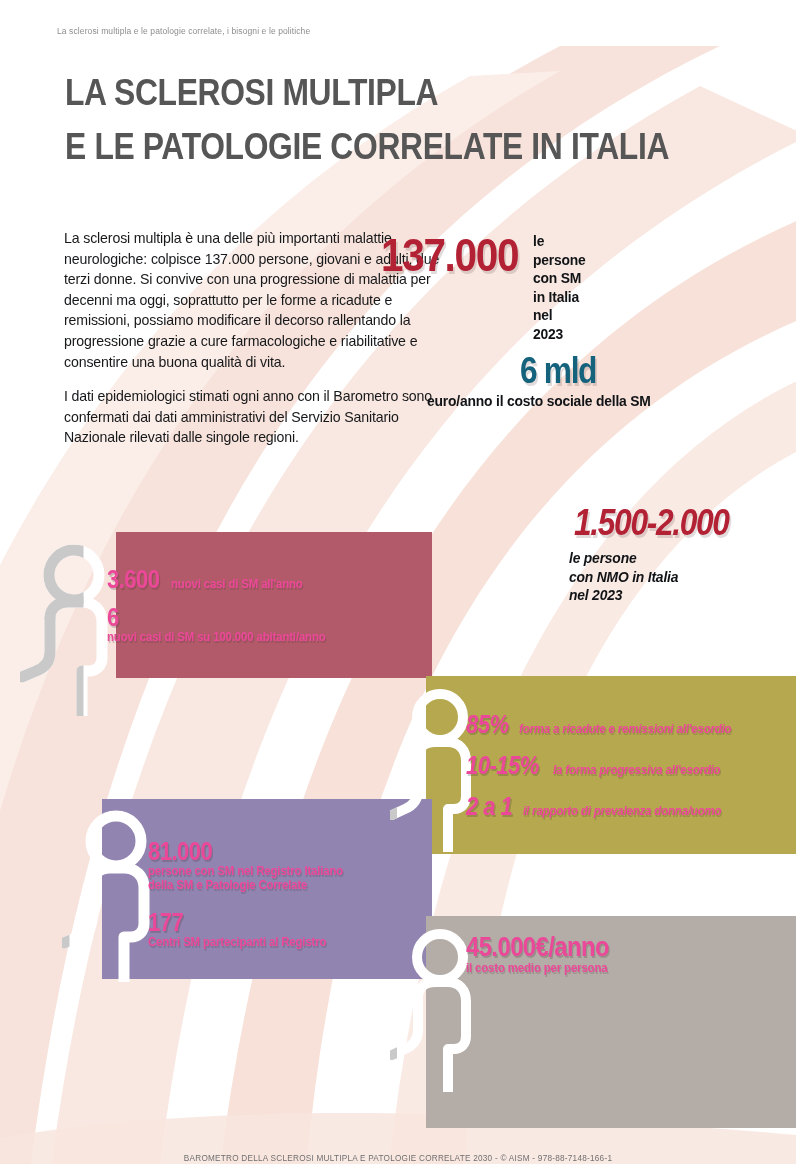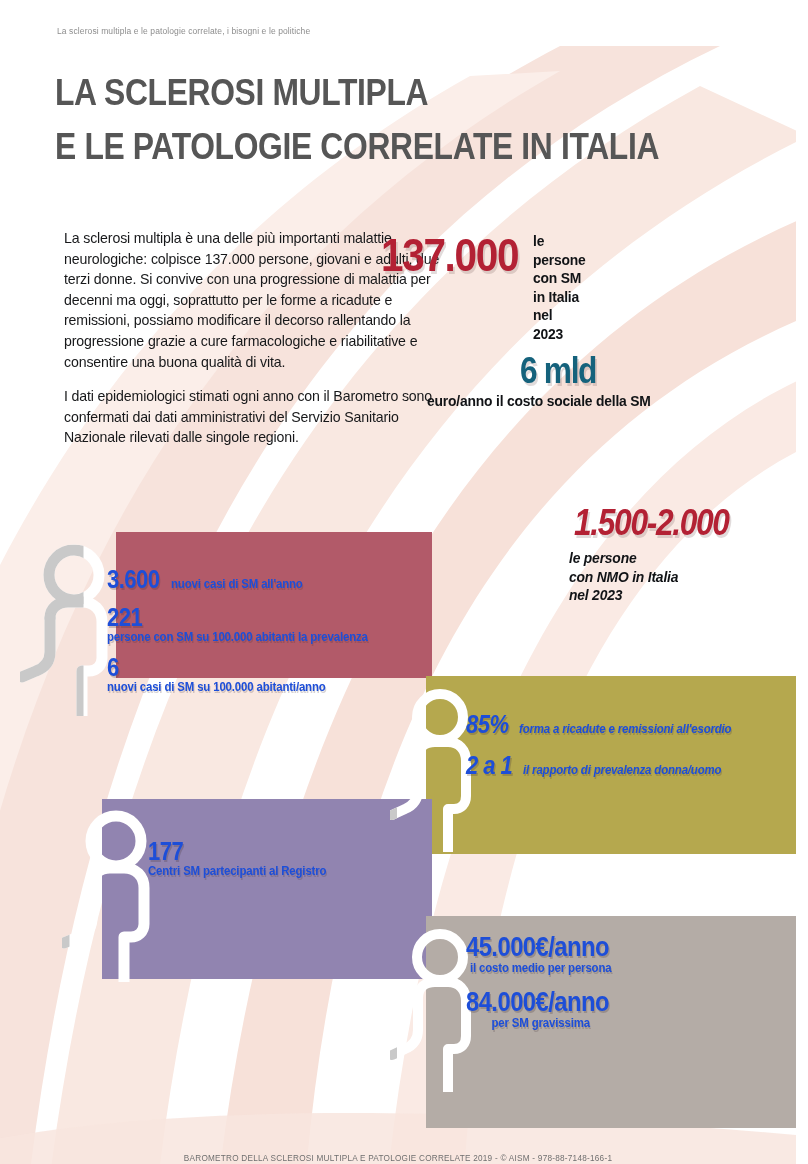--- a/index.html
+++ b/index.html
@@ -14,21 +14,21 @@
 
   
   .bg-swoosh{position:absolute;inset:0;width:808px;height:1164px;z-index:0;pointer-events:none;}
 
   
   .running-head{
     position:absolute;left:57px;top:10px;z-index:5;
     font-size:8.5px;letter-spacing:0.1px;color:#8d8d8d;
     font-family:"Liberation Sans", sans-serif;
   }
-  .title-block{position:absolute;left:55px;top:50px;z-index:5;}
+  .title-block{position:absolute;left:65px;top:50px;z-index:5;}
   .title-line{
     font-family:"Liberation Sans", sans-serif;
     font-weight:bold;
     color:#565656;
     font-size:37px;
     line-height:54px;
     letter-spacing:-0.4px;
     transform:scaleX(0.86);
     transform-origin:left center;
     white-space:nowrap;
@@ -80,21 +80,21 @@
   #panel-gray  {left:426px;top:900px;width:382px;height:212px;background:#b4aca6;}
 
   
   .person{position:absolute;z-index:3;pointer-events:none;}
   #person-red   {left:20px; top:524px; width:120px;height:176px;}
   #person-olive {left:390px;top:668px; width:110px;height:168px;}
   #person-purple{left:62px; top:790px; width:120px;height:176px;}
   #person-gray  {left:390px;top:908px; width:110px;height:168px;}
 
   
-  .plines{position:absolute;z-index:4;color:#1d4ed8;}
+  .plines{position:absolute;z-index:4;color:#ec4899;}
   .pl{margin:0 0 8px 0;white-space:nowrap;}
   .pl:last-child{margin-bottom:0;}
   .pl .n{
     font-family:"Liberation Sans", sans-serif;font-weight:bold;
     font-size:25px;letter-spacing:-0.6px;
     text-shadow:1.5px 2px 0 rgba(70,50,55,.25);
     display:inline-block;transform:scaleX(0.88);transform-origin:left bottom;
   }
   .pl .t{
     font-family:"Liberation Sans", sans-serif;font-weight:bold;
@@ -105,21 +105,21 @@
   .pl.stacked .n{display:block;margin-bottom:-2px;}
   .pl.stacked .t{display:block;}
   .pl .t-sub{display:block;}
 
   #lines-red   {left:107px;top:549px;}
   #lines-red .pl{margin-bottom:9px;}
   #lines-olive {left:466px;top:694px;}
   #lines-olive .pl{margin-bottom:12px;font-style:italic;}
   #lines-purple{left:148px;top:821px;}
   #lines-purple .pl{margin-bottom:16px;}
-  #lines-gray  {left:466px;top:916px;text-align:center;}
+  #lines-gray  {left:466px;top:916px;}
   #lines-gray .pl{margin-bottom:12px;}
   #lines-gray .pl .n{font-size:27px;}
 
   
   .footer{
     position:absolute;left:0;right:0;top:1138px;text-align:center;z-index:6;
     font-size:8.2px;color:#6f6f6f;letter-spacing:0.25px;
     font-family:"Liberation Sans", sans-serif;
   }
   .pagenum{
@@ -194,24 +194,20 @@
         <path d="M 30 78 L 30 112 C 30 122, 24 128, 16 131 L 2 137"></path>
       </g>
     </svg>
   </div>
   <div class="plines" id="lines-red">
     <div class="pl">
       <span class="n">3.600</span>
       <span class="t">nuovi casi di SM all'anno</span>
     </div>
     <div class="pl stacked">
-      <span class="n">221</span>
-      <span class="t">persone con SM su 100.000 abitanti la prevalenza</span>
-    </div>
-    <div class="pl stacked">
       <span class="n">6</span>
       <span class="t">nuovi casi di SM su 100.000 abitanti/anno</span>
     </div>
   </div>
 
   <div class="panel" id="panel-olive"></div>
   <div class="person" id="person-olive">
     <svg viewBox="0 0 110 168" width="110" height="168">
       <g fill="none" stroke="#ffffff" stroke-width="10" stroke-linecap="round" stroke-linejoin="round">
         <circle cx="50" cy="33" r="23"></circle>
@@ -224,20 +220,24 @@
         <path d="M 28 74 L 28 106 C 28 116, 22 122, 15 125 L 2 131"></path>
       </g>
     </svg>
   </div>
   <div class="plines" id="lines-olive">
     <div class="pl">
       <span class="n">85%</span>
       <span class="t">forma a ricadute e remissioni all'esordio</span>
     </div>
     <div class="pl">
+      <span class="n">10-15%</span>
+      <span class="t">la forma progressiva all'esordio</span>
+    </div>
+    <div class="pl">
       <span class="n">2 a 1</span>
       <span class="t">il rapporto di prevalenza donna/uomo</span>
     </div>
   </div>
 
   <div class="panel" id="panel-purple"></div>
   <div class="person" id="person-purple">
     <svg viewBox="0 0 120 176" width="120" height="176">
       <g fill="none" stroke="#ffffff" stroke-width="11" stroke-linecap="round" stroke-linejoin="round">
         <circle cx="54" cy="35" r="25"></circle>
@@ -246,20 +246,25 @@
       </g>
       <g fill="none" stroke="#c9c9c9" stroke-width="11" stroke-linecap="round" stroke-linejoin="round" style="clip-path:inset(0 80px 0 0)">
         <circle cx="54" cy="35" r="25"></circle>
         <path d="M 30 78 C 30 68, 38 62, 48 62 L 62 62 C 74 62, 82 70, 82 82 L 82 118 C 82 126, 76 131, 69 131 L 62 131 L 62 176"></path>
         <path d="M 30 78 L 30 112 C 30 122, 24 128, 16 131 L 2 137"></path>
       </g>
     </svg>
   </div>
   <div class="plines" id="lines-purple">
     <div class="pl stacked">
+      <span class="n">81.000</span>
+      <span class="t">persone con SM nel Registro Italiano</span>
+      <span class="t t-sub">della SM e Patologie Correlate</span>
+    </div>
+    <div class="pl stacked">
       <span class="n">177</span>
       <span class="t">Centri SM partecipanti al Registro</span>
     </div>
   </div>
 
   <div class="panel" id="panel-gray"></div>
   <div class="person" id="person-gray">
     <svg viewBox="0 0 110 168" width="110" height="168">
       <g fill="none" stroke="#ffffff" stroke-width="10" stroke-linecap="round" stroke-linejoin="round">
         <circle cx="50" cy="33" r="23"></circle>
@@ -271,22 +276,18 @@
         <path d="M 28 74 C 28 64, 35 58, 45 58 L 58 58 C 69 58, 76 66, 76 77 L 76 112 C 76 120, 71 125, 64 125 L 58 125 L 58 168"></path>
         <path d="M 28 74 L 28 106 C 28 116, 22 122, 15 125 L 2 131"></path>
       </g>
     </svg>
   </div>
   <div class="plines" id="lines-gray">
     <div class="pl stacked">
       <span class="n">45.000€/anno</span>
       <span class="t">il costo medio per persona</span>
     </div>
-    <div class="pl stacked">
-      <span class="n">84.000€/anno</span>
-      <span class="t">per SM gravissima</span>
-    </div>
-  </div>
-
-  <div class="footer">BAROMETRO DELLA SCLEROSI MULTIPLA E PATOLOGIE CORRELATE 2019 - © AISM - 978-88-7148-166-1</div>
+  </div>
+
+  <div class="footer">BAROMETRO DELLA SCLEROSI MULTIPLA E PATOLOGIE CORRELATE 2030 - © AISM - 978-88-7148-166-1</div>
   <div class="pagenum">16</div>
 
 </div>
 
 </body></html>

